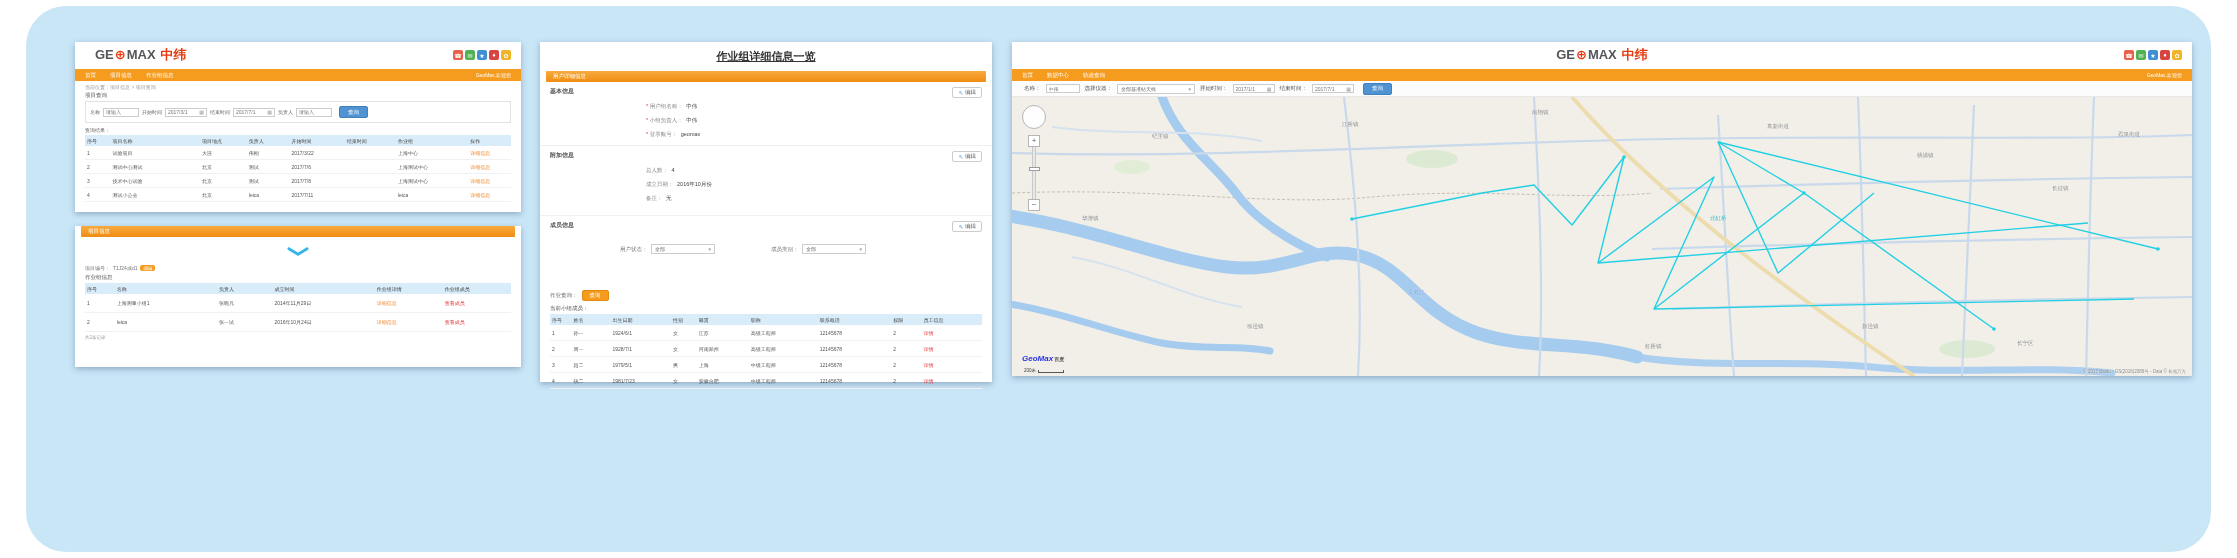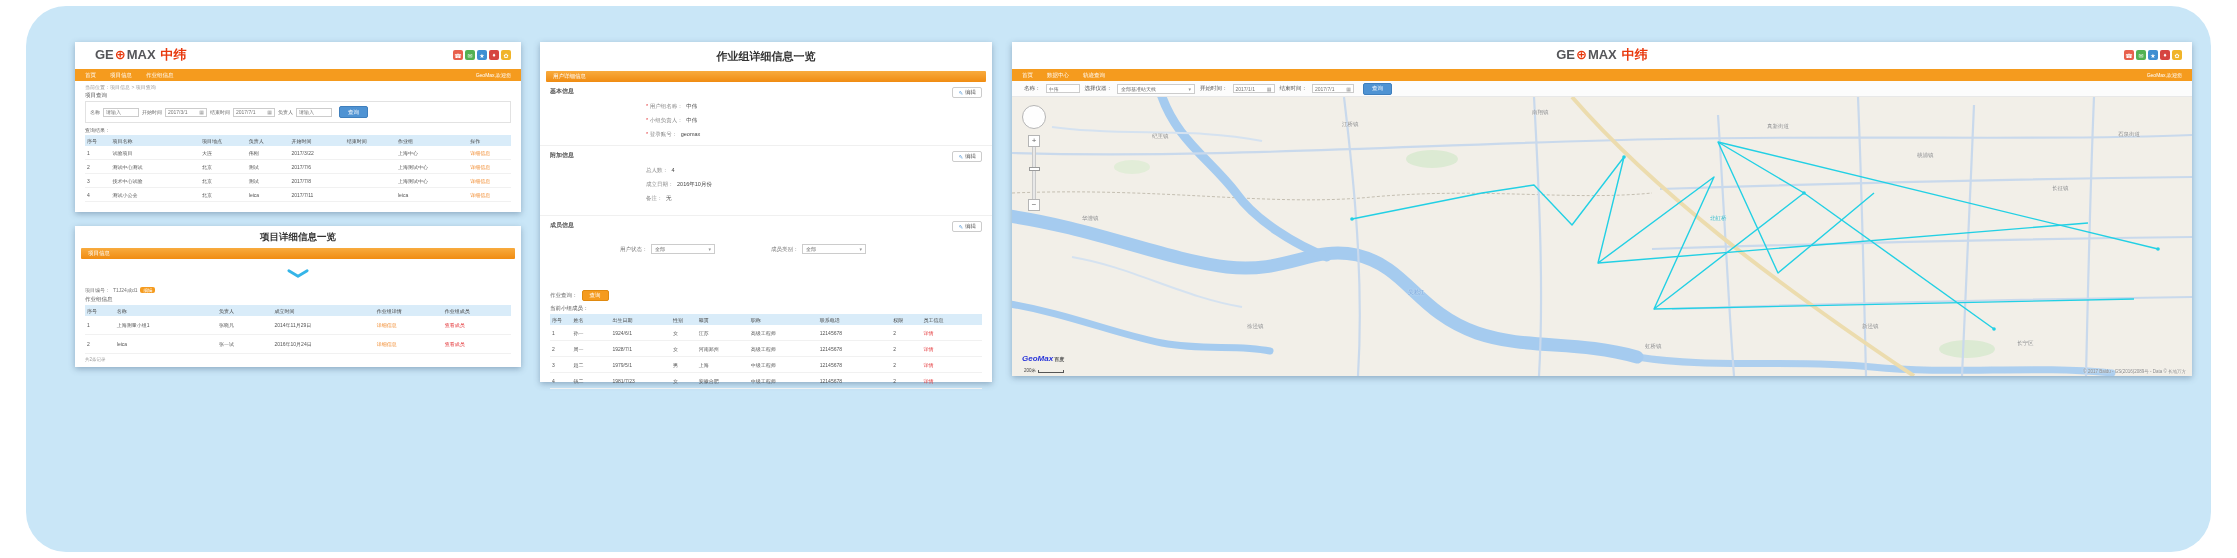--- a/index.html
+++ b/index.html
@@ -40,21 +40,21 @@
 .grid td{padding:3.5px 2px;border-bottom:1px solid #f1f1f1;overflow:hidden;white-space:nowrap;}
 a.lnk-orange{color:#f0821e;text-decoration:none;cursor:pointer;}
 a.lnk-red{color:#e4393c;text-decoration:none;cursor:pointer;}
 #projects-table{width:426px;margin:1px 10px;}
 #projects-table th:nth-child(1){width:6%;}#projects-table th:nth-child(2){width:21%;}
 #projects-table th:nth-child(3){width:11%;}#projects-table th:nth-child(4){width:10%;}
 #projects-table th:nth-child(5){width:13%;}#projects-table th:nth-child(6){width:12%;}
 #projects-table th:nth-child(7){width:17%;}#projects-table th:nth-child(8){width:10%;}
 
 .panel-title{font-size:9.5px;font-weight:bold;color:#333;text-align:center;padding:5px 0 4px;}
-#panel-workgroup .panel-title{font-size:11px;padding:7px 0 5px;}
+#panel-workgroup .panel-title{font-size:11px;padding:7px 0 5px;text-decoration:underline;}
 .orange-bar{height:11px;background:linear-gradient(#f8ab3e,#f08c12);color:#fff;font-size:5.5px;display:flex;align-items:center;padding:0 7px;margin:0 6px;border-radius:1px;}
 .chevron-wrap{text-align:center;margin:5px 0 3px;}
 .chevron{width:22px;height:9px;cursor:pointer;}
 .proj-line{display:flex;align-items:center;gap:3px;font-size:5px;color:#777;padding:2px 10px 1px;}
 .badge-orange{background:#f59b1e;color:#fff;font-size:4.5px;padding:0.5px 3px;border-radius:2px;cursor:pointer;}
 .group-label{font-size:5.5px;color:#555;padding:2px 10px;}
 #groups-table{width:426px;margin:0 10px;}
 #groups-table td{padding:6px 2px;}
 #groups-table th:nth-child(1){width:7%;}#groups-table th:nth-child(2){width:24%;}
 #groups-table th:nth-child(3){width:13%;}#groups-table th:nth-child(4){width:24%;}
@@ -210,21 +210,20 @@
           <td>2017/7/11</td>
           <td></td>
           <td>leica</td>
           <td><a class="lnk-orange">详细信息</a></td>
         </tr>
       </tbody>
     </table>
 </section>
 
 <section class="panel" id="panel-project-detail">
-  <div class="panel-title">项目详细信息一览</div>
   <div class="orange-bar">
     <span>项目信息</span>
   </div>
   <div class="chevron-wrap">
     <svg class="chevron" viewBox="0 0 24 9">
       <path d="M2,1.5 L12,7.5 L22,1.5" stroke="#35b5e8" stroke-width="3" fill="none" stroke-linecap="round" stroke-linejoin="round"></path>
     </svg>
   </div>
   <div class="proj-line">
     <span>项目编号：</span>

